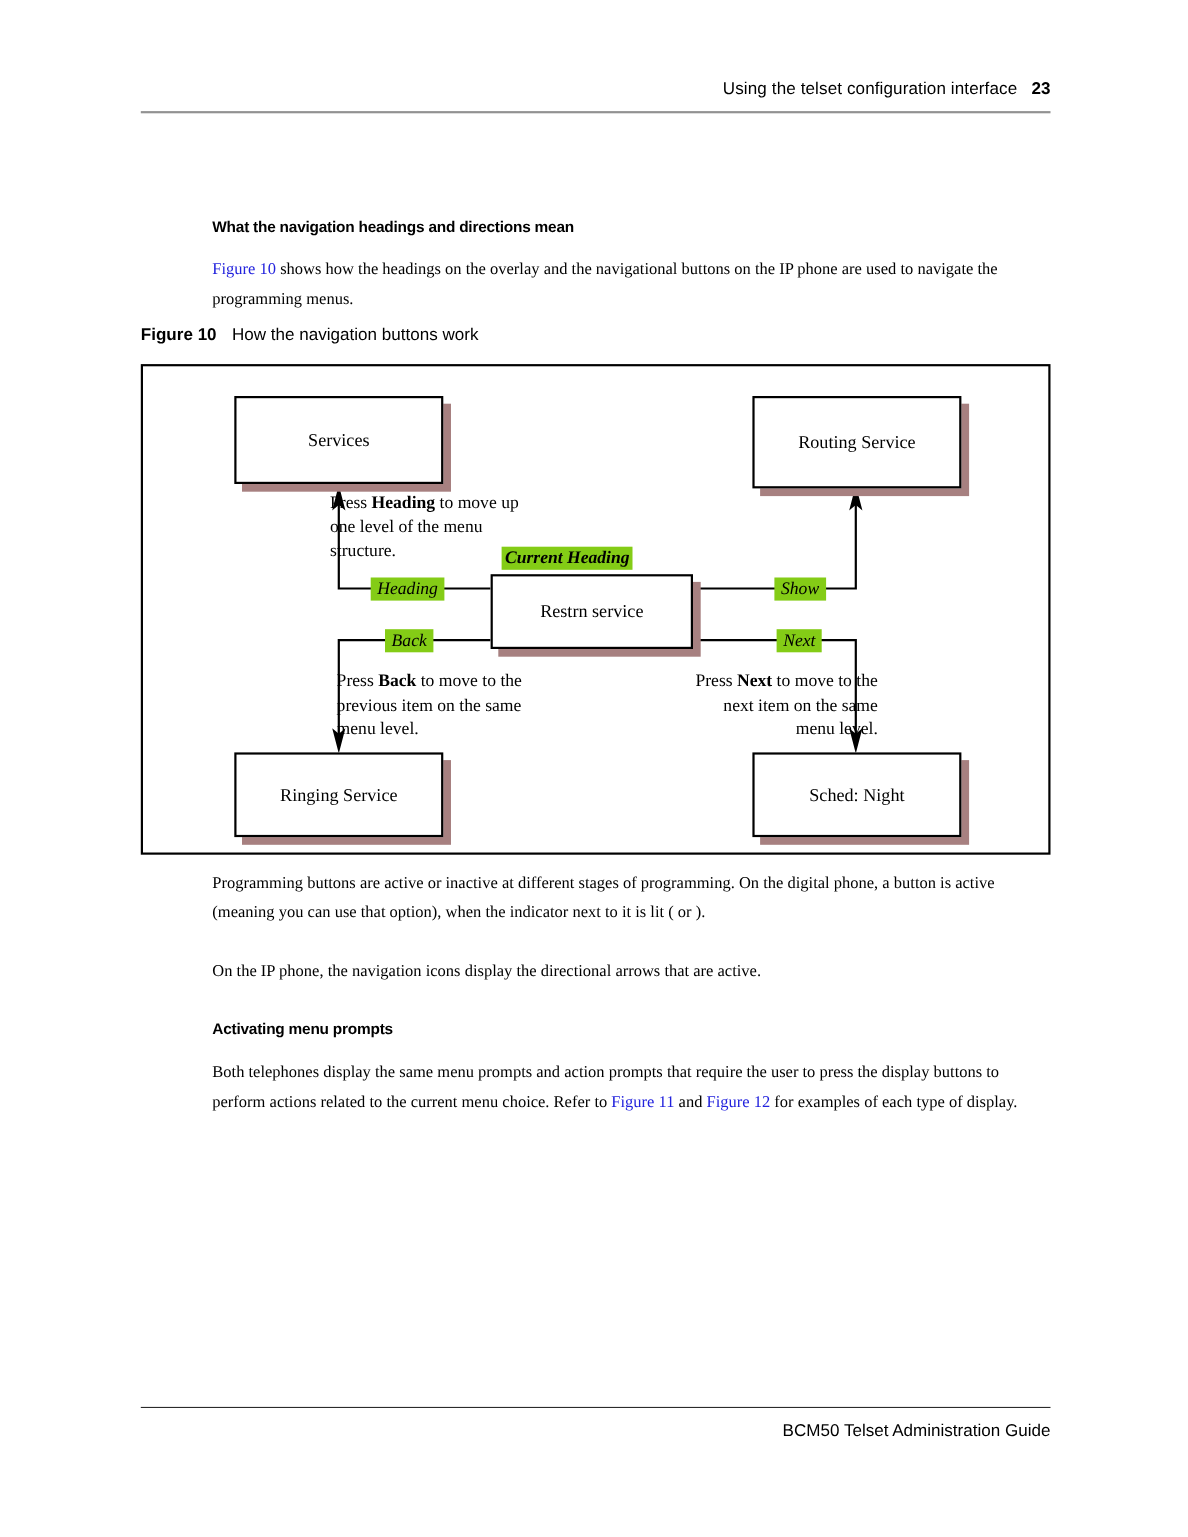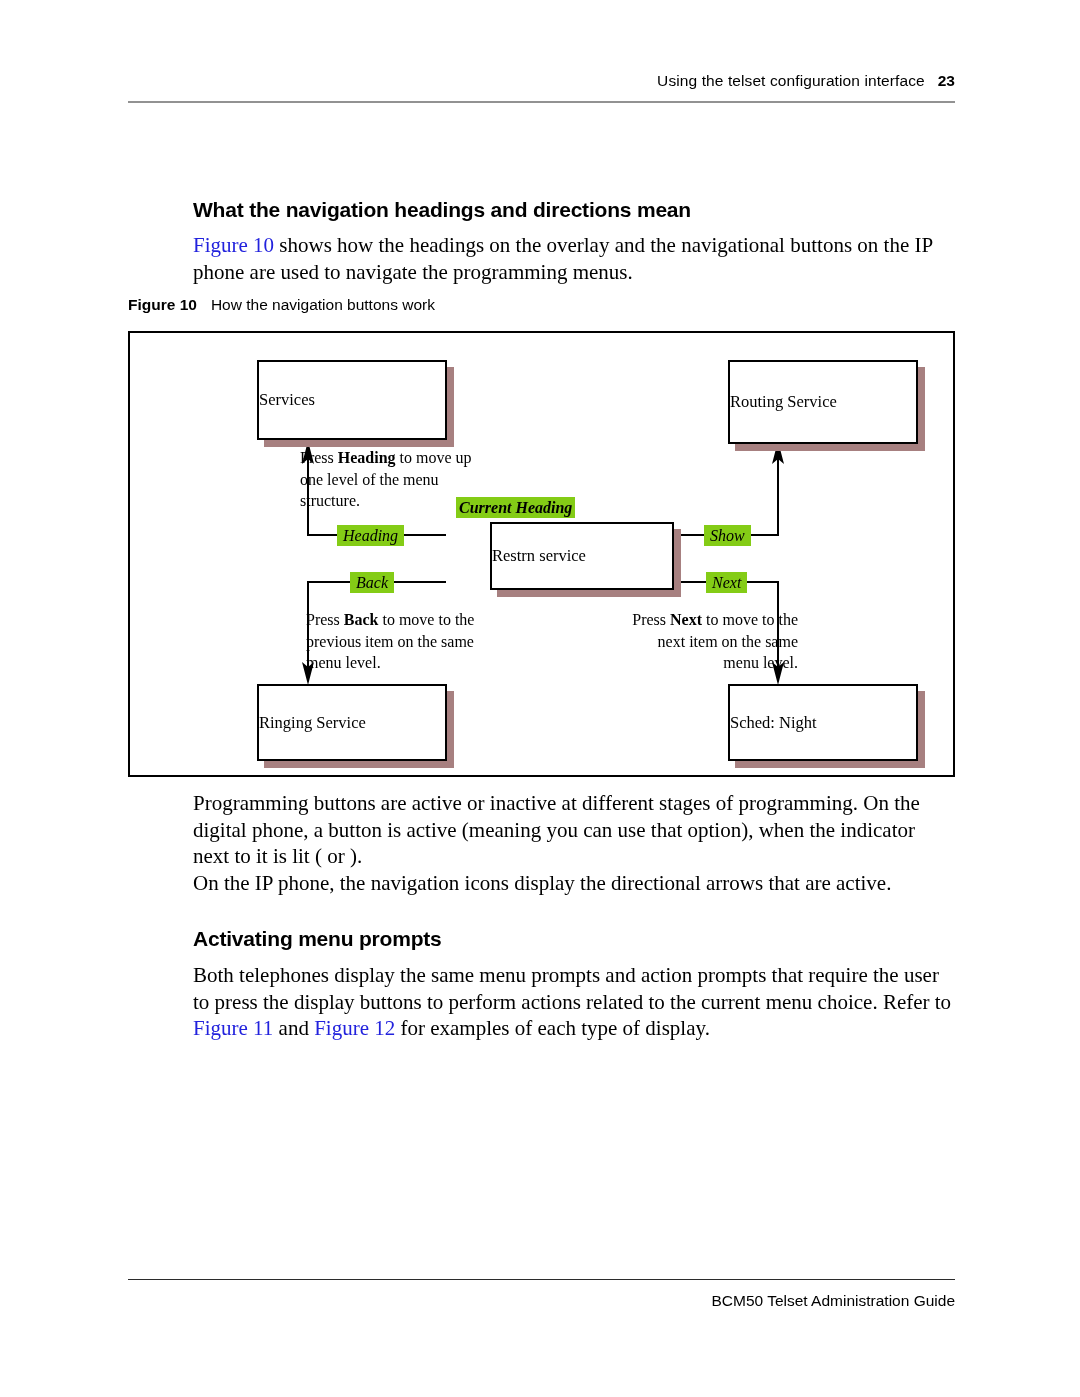--- a/index.html
+++ b/index.html
@@ -41,34 +41,34 @@
     height: 2px;
     background: #929292;
   }
 
   
   .h1 {
     position: absolute;
     left: 193px;
     font-family: "Liberation Sans", sans-serif;
     font-weight: bold;
-    font-size: 21px;
+    font-size: 14px;
     letter-spacing: -0.2px;
     white-space: nowrap;
   }
   #heading-nav { top: 198px; }
   #heading-prompts { top: 927px; }
 
   
   .para {
     position: absolute;
     left: 193px;
     width: 762px;
     font-family: "Liberation Serif", serif;
-    font-size: 21px;
+    font-size: 15px;
     line-height: 26.5px;
     text-align: left;
   }
   #para-intro { top: 232px; }
   #para-active { top: 790px; }
   #para-iconline { top: 870px; }
   #para-prompts { top: 962px; }
 
   .xref { color: #2222dd; }
 
@@ -105,25 +105,25 @@
 
   
   .node-box {
     position: absolute;
     border: 2px solid #000;
     background: #ffffff;
     box-sizing: border-box;
     box-shadow: 7px 7px 0 0 #a78080;
     display: flex;
     align-items: center;
+    justify-content: center;
     font-family: "Liberation Serif", serif;
     font-size: 16.5px;
     color: #000;
     z-index: 3;
-    margin-left: 44px;
   }
   #node-services      { left: 83px;  top: 27px;  width: 190px; height: 80px; }
   #node-routing       { left: 554px; top: 27px;  width: 190px; height: 84px; }
   #node-current       { left: 316px; top: 189px; width: 184px; height: 68px; }
   #node-ringing       { left: 83px;  top: 351px; width: 190px; height: 77px; }
   #node-sched         { left: 554px; top: 351px; width: 190px; height: 77px; }
 
   
   .fig-label {
     position: absolute;

